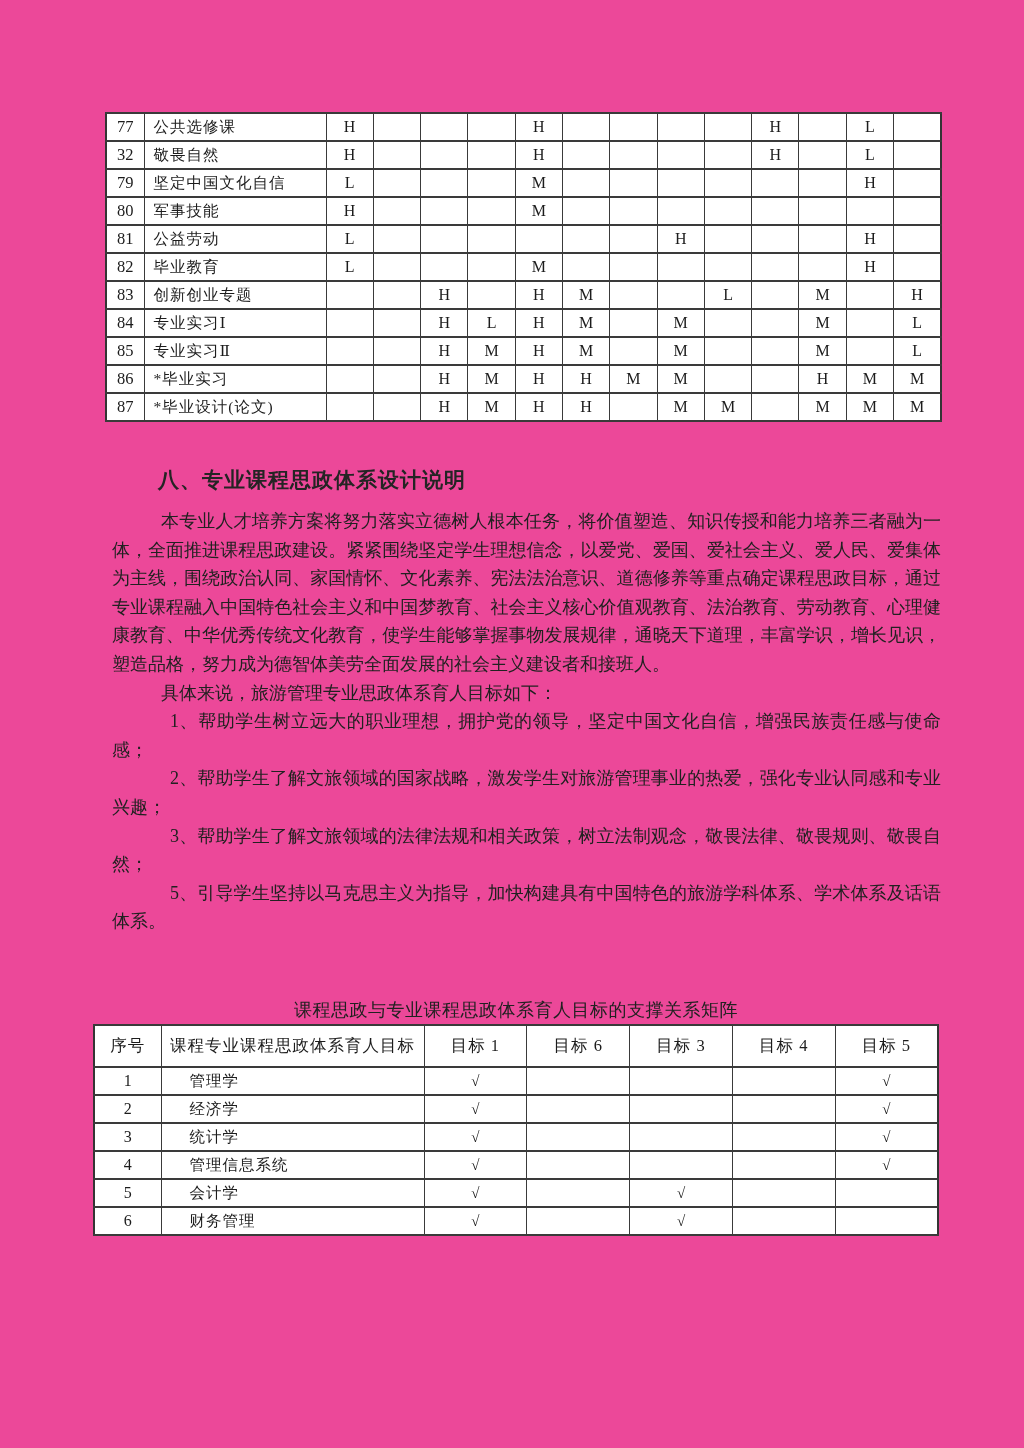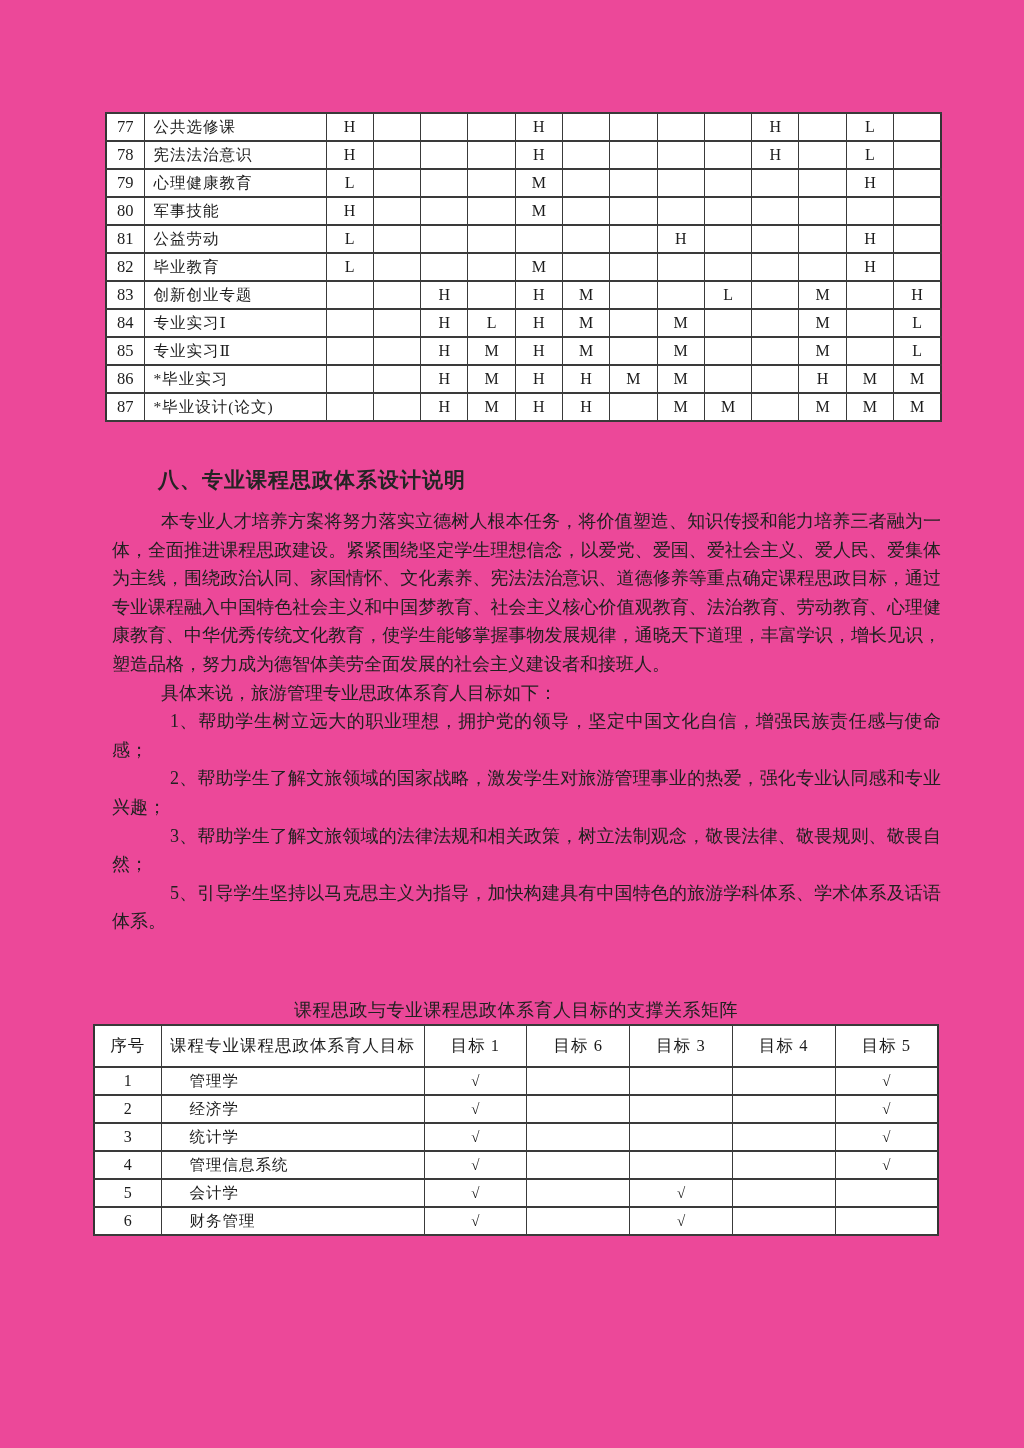--- a/index.html
+++ b/index.html
@@ -117,40 +117,40 @@
           <td></td>
           <td></td>
           <td></td>
           <td>H</td>
           <td></td>
           <td>L</td>
           <td></td>
         </tr>
 
         <tr>
-          <td class="c-no">78</td>
-          <td class="c-name">宪法法治意识</td>
+          <td class="c-no">32</td>
+          <td class="c-name">敬畏自然</td>
           <td>H</td>
           <td></td>
           <td></td>
           <td></td>
           <td>H</td>
           <td></td>
           <td></td>
           <td></td>
           <td></td>
           <td>H</td>
           <td></td>
           <td>L</td>
           <td></td>
         </tr>
 
         <tr>
           <td class="c-no">79</td>
-          <td class="c-name">心理健康教育</td>
+          <td class="c-name">坚定中国文化自信</td>
           <td>L</td>
           <td></td>
           <td></td>
           <td></td>
           <td>M</td>
           <td></td>
           <td></td>
           <td></td>
           <td></td>
           <td></td>

